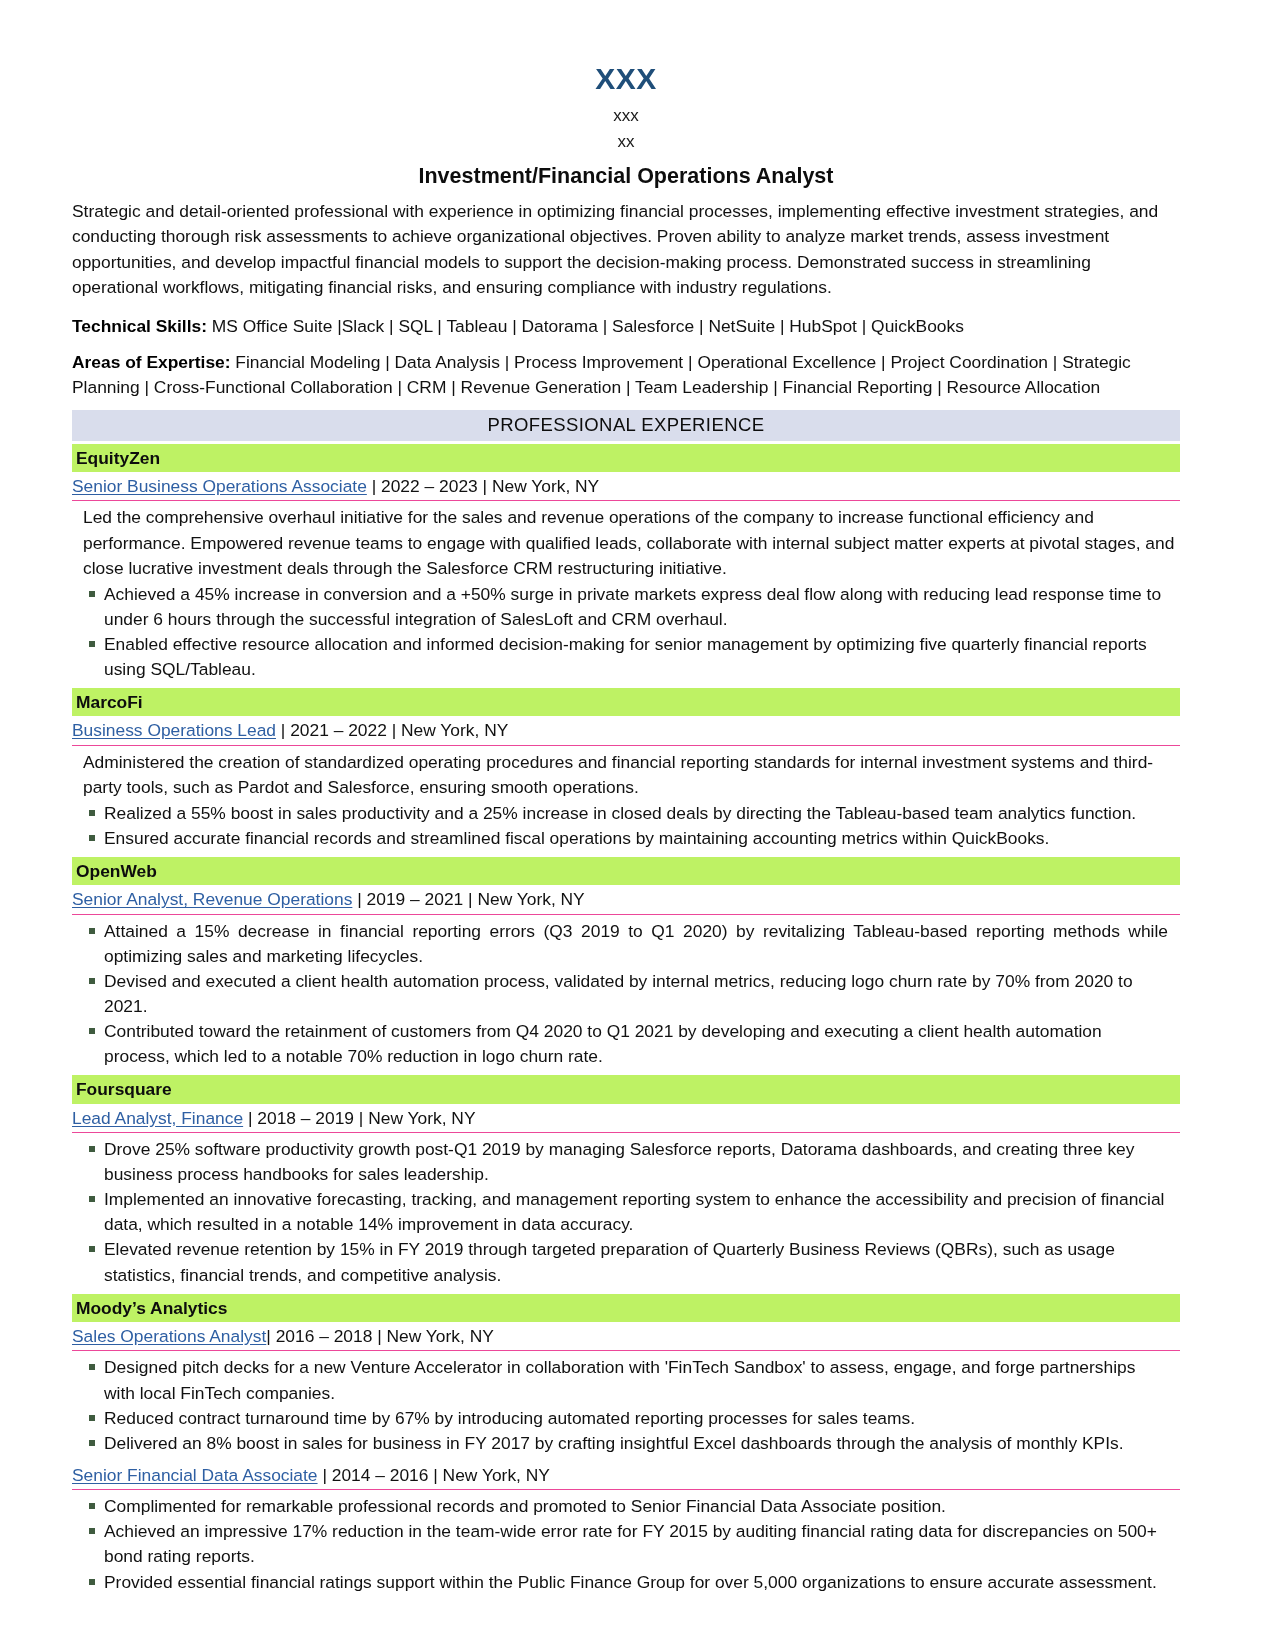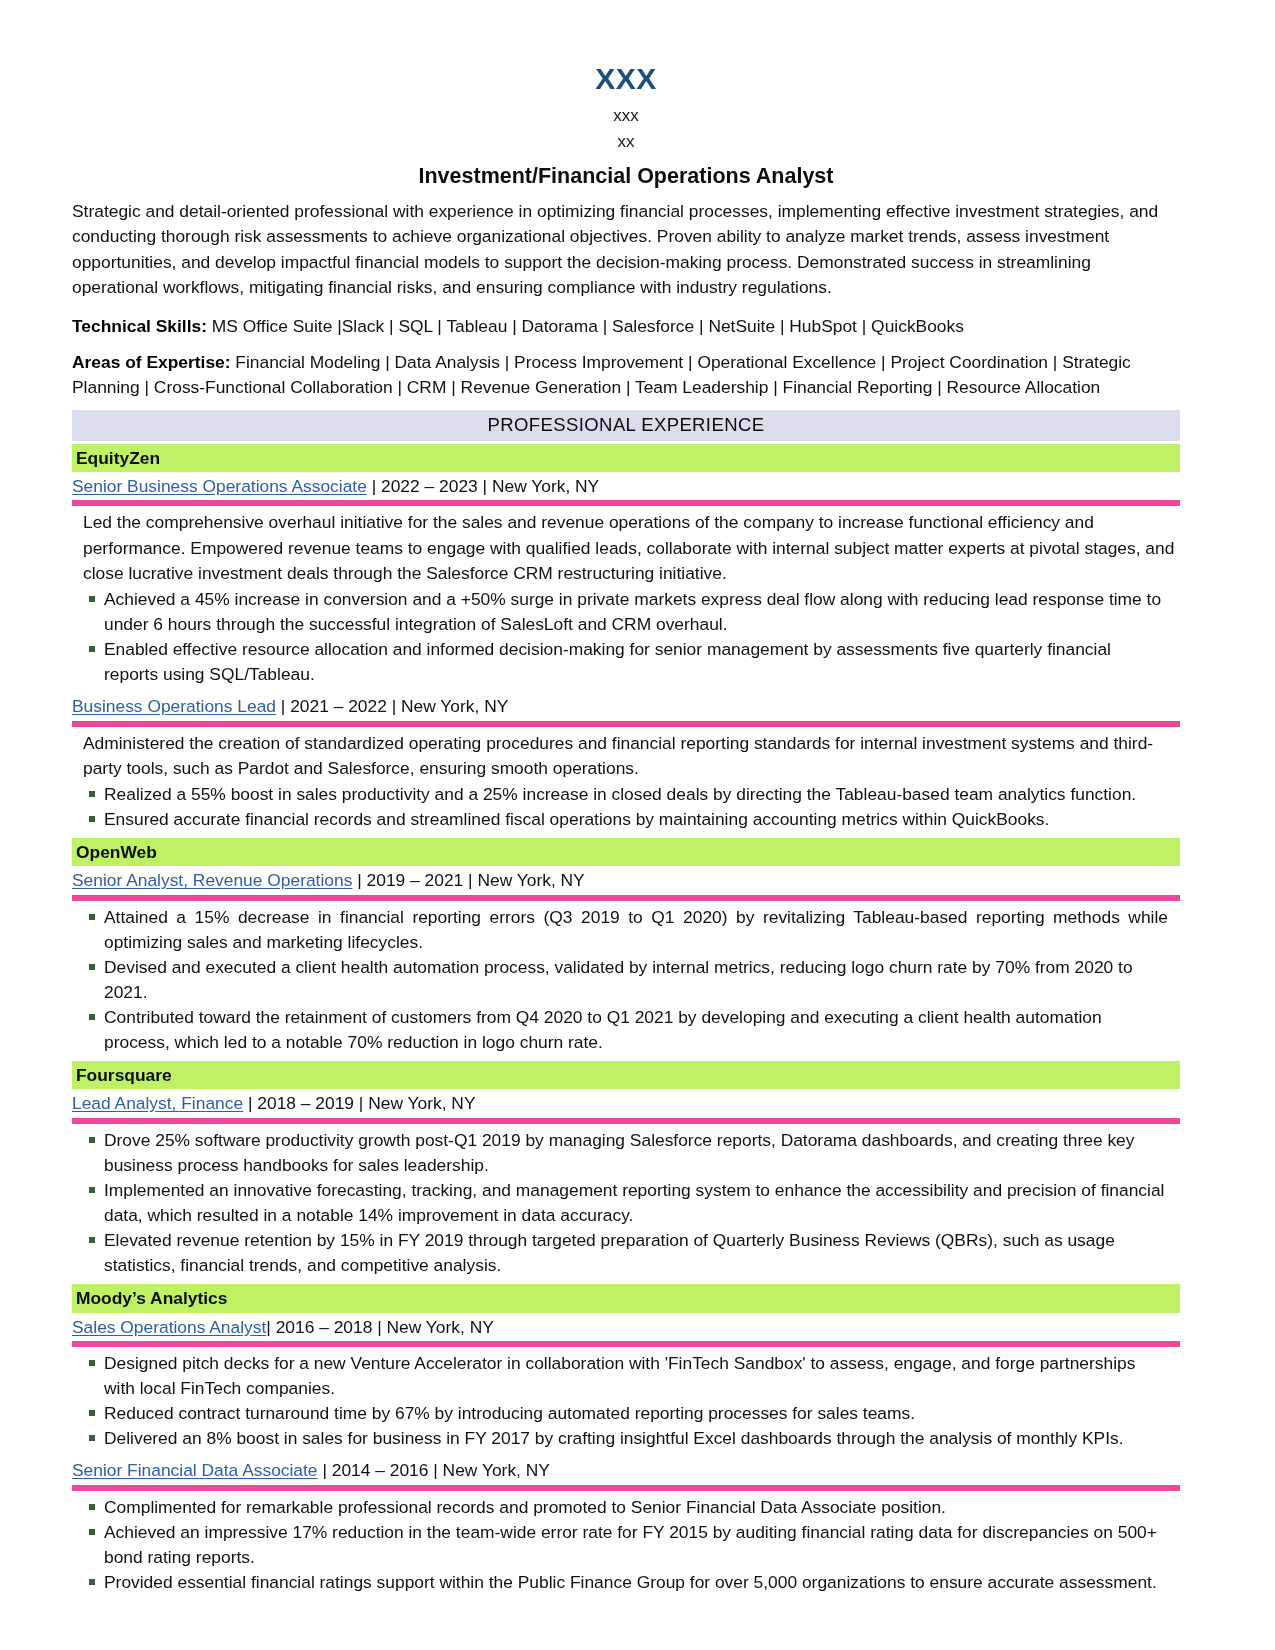--- a/index.html
+++ b/index.html
@@ -88,21 +88,21 @@
     color: #0d0d0d;
     padding: 3px 0 3px 4px;
     margin: 3px 0 0 0;
     line-height: 1.28;
   }
 
   
   .role-line {
     font-size: 17.4px;
     color: #111111;
-    border-bottom: 6px solid #ec4899;
+    border-bottom: 1px solid #ec4899;
     padding: 2px 0 3px 0;
     margin: 1px 0 4px 0;
     line-height: 1.3;
   }
   .role-line .role-title {
     color: #2E5FA3;
     text-decoration: underline;
     text-underline-offset: 2px;
   }
   .role-line .role-meta {
@@ -162,22 +162,23 @@
   </p>
 
   <div class="section-banner">PROFESSIONAL EXPERIENCE</div>
 
   <div id="experience-container">
       <div class="company">EquityZen</div>
       <div class="role-line"><span class="role-title">Senior Business Operations Associate</span><span class="role-meta"> | 2022 – 2023 | New York, NY</span></div>
       <p class="desc">Led the comprehensive overhaul initiative for the sales and revenue operations of the company to increase functional efficiency and performance. Empowered revenue teams to engage with qualified leads, collaborate with internal subject matter experts at pivotal stages, and close lucrative investment deals through the Salesforce CRM restructuring initiative.</p>
       <ul class="bullets">
         <li>Achieved a 45% increase in conversion and a +50% surge in private markets express deal flow along with reducing lead response time to under 6 hours through the successful integration of SalesLoft and CRM overhaul.</li>
-        <li>Enabled effective resource allocation and informed decision-making for senior management by assessments five quarterly financial reports using SQL/Tableau.</li>
-      </ul>
+        <li>Enabled effective resource allocation and informed decision-making for senior management by optimizing five quarterly financial reports using SQL/Tableau.</li>
+      </ul>
+      <div class="company">MarcoFi</div>
       <div class="role-line"><span class="role-title">Business Operations Lead</span><span class="role-meta"> | 2021 – 2022 | New York, NY</span></div>
       <p class="desc">Administered the creation of standardized operating procedures and financial reporting standards for internal investment systems and third-party tools, such as Pardot and Salesforce, ensuring smooth operations.</p>
       <ul class="bullets">
         <li>Realized a 55% boost in sales productivity and a 25% increase in closed deals by directing the Tableau-based team analytics function.</li>
         <li>Ensured accurate financial records and streamlined fiscal operations by maintaining accounting metrics within QuickBooks.</li>
       </ul>
       <div class="company">OpenWeb</div>
       <div class="role-line"><span class="role-title">Senior Analyst, Revenue Operations</span><span class="role-meta"> | 2019 – 2021 | New York, NY</span></div>
       <ul class="bullets">
         <li class="justify">Attained a 15% decrease in financial reporting errors (Q3 2019 to Q1 2020) by revitalizing Tableau-based reporting methods while optimizing sales and marketing lifecycles.</li>

